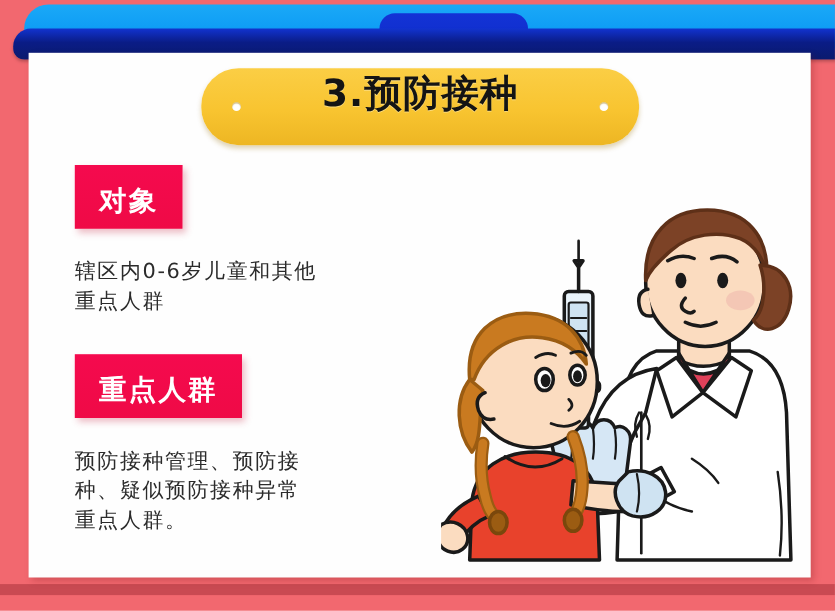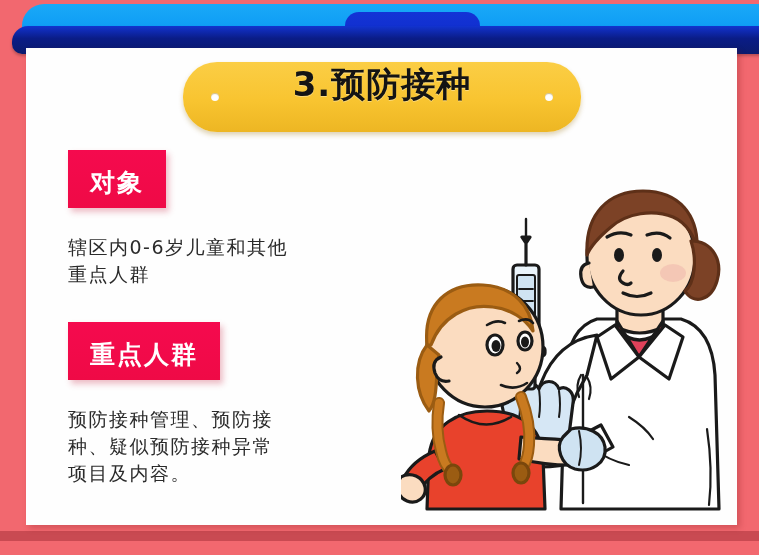--- a/index.html
+++ b/index.html
@@ -119,21 +119,21 @@
     <div class="block-1">
       <div class="label-chip">对象</div>
       <p class="body-text">辖区内0-6岁儿童和其他
 重点人群</p>
     </div>
 
     <div class="block-2">
       <div class="label-chip">重点人群</div>
       <p class="body-text">预防接种管理、预防接
 种、疑似预防接种异常
-项目及内容。</p>
+重点人群。</p>
     </div>
 
   </div>
 
   <div class="illus">
     <svg viewBox="0 0 330 350" xmlns="http://www.w3.org/2000/svg">
       <g fill="none" stroke="#1A1A1A" stroke-width="3.2" stroke-linecap="round" stroke-linejoin="round">
 
         <path d="M196 140 C176 146 166 166 164 196 L160 330 L318 330 L314 196 C312 164 300 146 280 140 Z" fill="#FFFFFF"></path>
 

